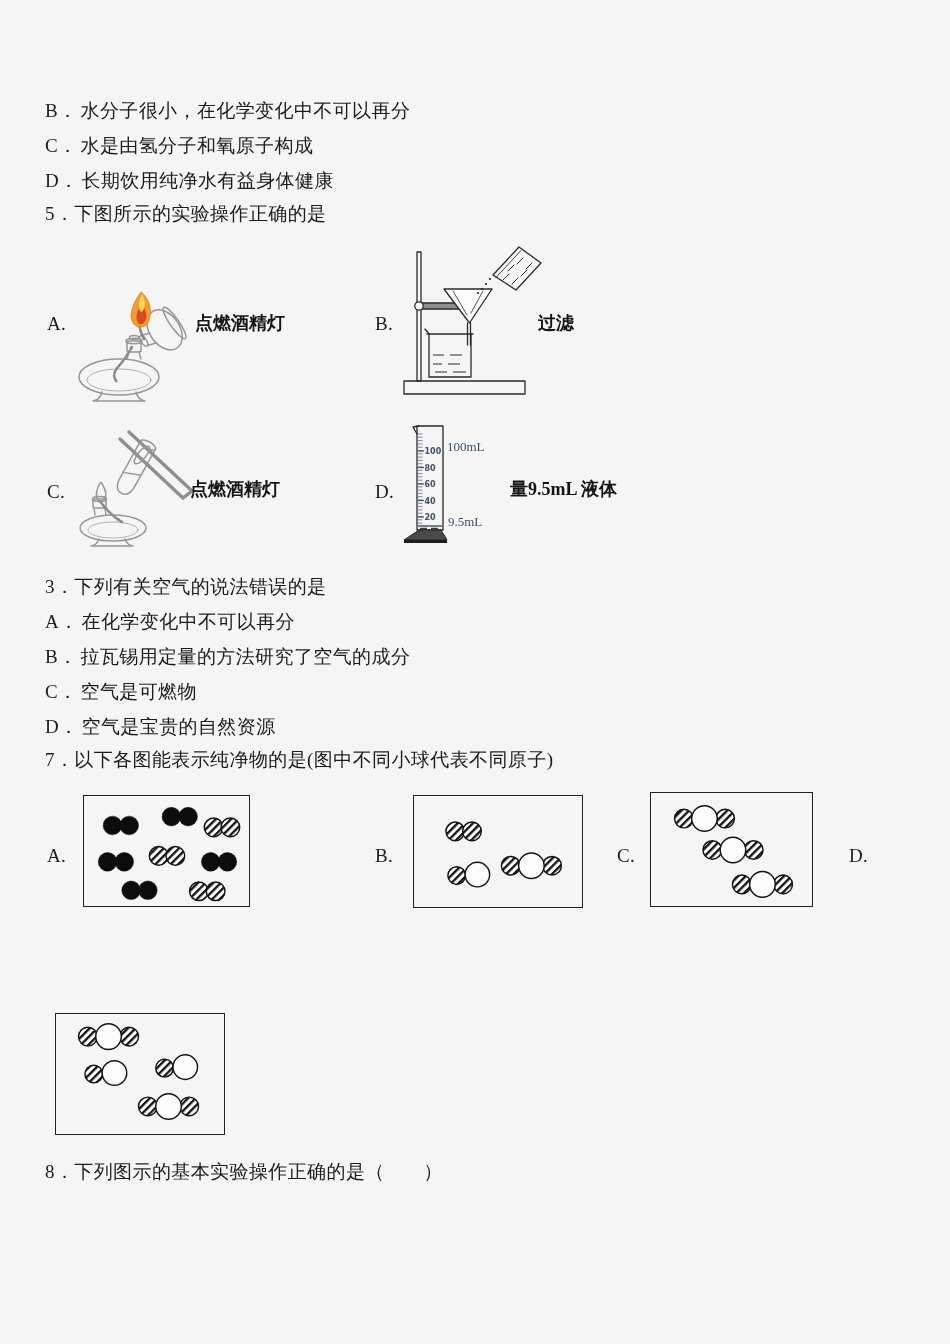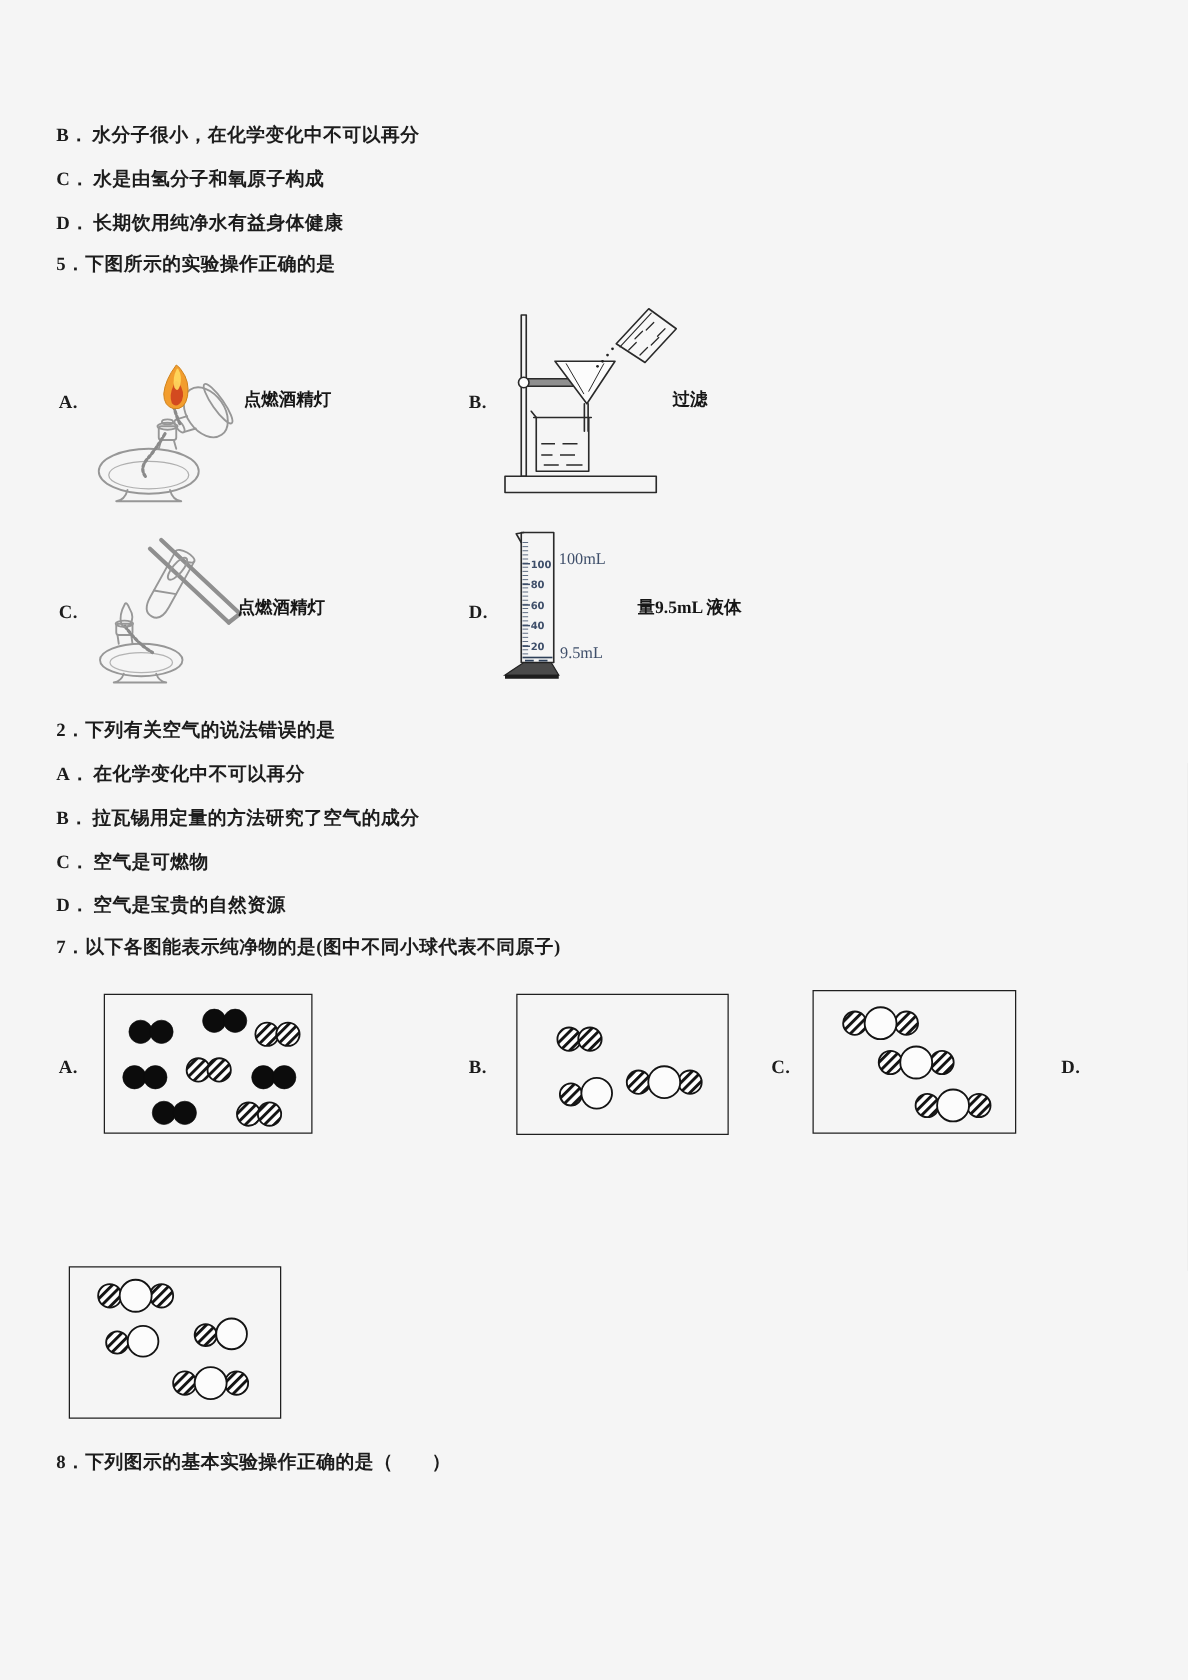--- a/index.html
+++ b/index.html
@@ -7,26 +7,26 @@
     --flame_outer:#f29d2e; --flame_inner:#d34a1f; --flame_tip:#ffd95e;
     --line_gray:#979797; --line_dark:#2a2a2a; --cylinder_label:#3f4f6a;
     --page_bg:#f5f5f5; --text_color:#1c1c1c;
   }
   html,body{ background:#e9e9e9; }
   .page{
     position:relative; width:950px; height:1344px; background:var(--page_bg);
     font-family:"Liberation Serif","DejaVu Serif",serif; overflow:hidden;
   }
   .tline{
-    position:absolute; font-weight:700; font-size:15px; color:var(--text_color);
+    position:absolute; font-weight:400; font-size:19px; color:var(--text_color);
     letter-spacing:.4px; white-space:nowrap; line-height:1.2;
   }
   .tline .olabel{ margin-right:3px; }
   .caption{
-    position:absolute; font-weight:700; font-size:14px; color:#161616;
+    position:absolute; font-weight:700; font-size:18px; color:#161616;
     white-space:nowrap; line-height:1.2;
   }
   .cyl-label{
     position:absolute; font-weight:400; font-size:13px; color:var(--cylinder_label);
     font-family:"Liberation Serif","DejaVu Serif",serif; white-space:nowrap;
   }
   svg.fig{ position:absolute; overflow:visible; }
   svg.molbox{
     position:absolute; border:1.8px solid #1f1f1f; background:transparent; overflow:hidden;
   }
@@ -197,21 +197,21 @@
     </g>
     <line x1="15" y1="106" x2="39" y2="106" class="lvl"></line>
     <path d="M 17,108.5 H 24 M 28,108.5 H 35" class="lvl"></path>
     <path d="M 16,110 L 38,110 L 44,120 L 1,120 Z" fill="#4a4a4a" stroke="#222" stroke-width="1"></path>
     <rect x="1" y="120" width="43" height="3" fill="#1d1d1d"></rect>
   </svg>
   <span class="cyl-label" style="left:447px;top:439px">100mL</span>
   <span class="cyl-label" style="left:448px;top:514px">9.5mL</span>
   <div class="caption" style="left:510px;top:479px">量9.5mL 液体</div>
 
-  <div class="tline" style="left:45px;top:576px">2．下列有关空气的说法错误的是</div>
+  <div class="tline" style="left:45px;top:576px">3．下列有关空气的说法错误的是</div>
   <div class="tline" style="left:45px;top:611px"><span class="olabel">A．</span><span>在化学变化中不可以再分</span></div>
   <div class="tline" style="left:45px;top:646px"><span class="olabel">B．</span><span>拉瓦锡用定量的方法研究了空气的成分</span></div>
   <div class="tline" style="left:45px;top:681px"><span class="olabel">C．</span><span>空气是可燃物</span></div>
   <div class="tline" style="left:45px;top:716px"><span class="olabel">D．</span><span>空气是宝贵的自然资源</span></div>
 
   <div class="tline" style="left:45px;top:749px">7．以下各图能表示纯净物的是(图中不同小球代表不同原子)</div>
 
   <div class="tline" style="left:47px;top:845px">A.</div>
   <svg class="molbox" style="left:83px;top:795px" width="167" height="112" viewBox="0 0 167 112">
       <circle cx="28.5" cy="30" r="9.5" class="atom-black"></circle>

